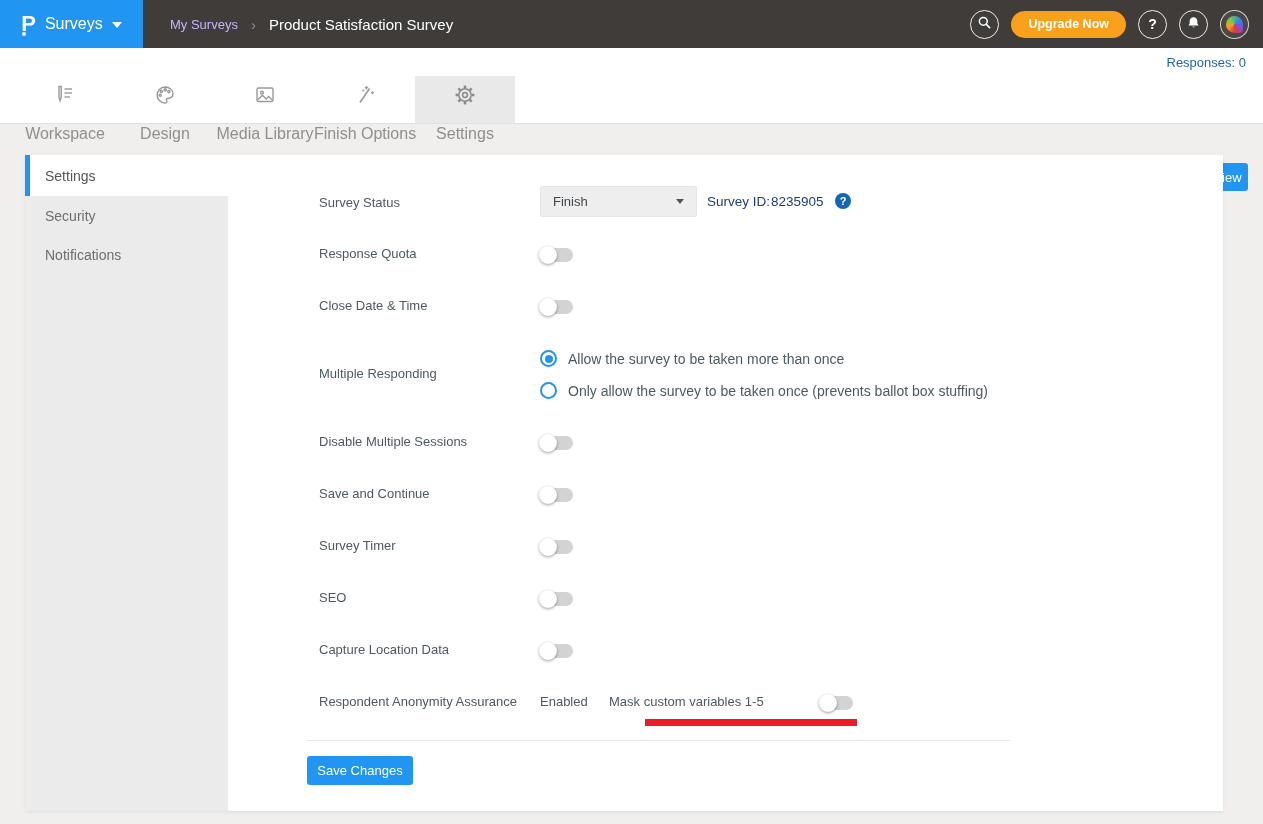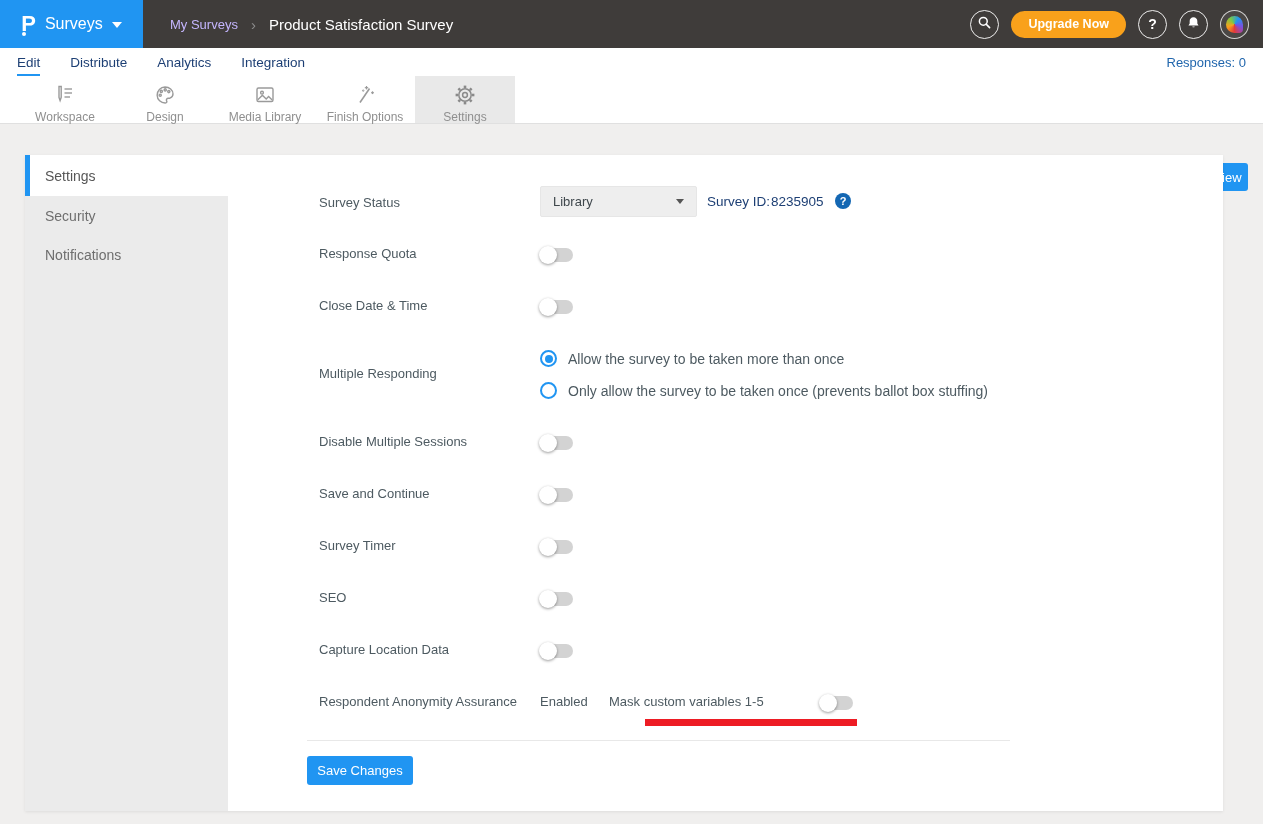--- a/index.html
+++ b/index.html
@@ -42,21 +42,21 @@
                    color:#2166ad; font-size:13px; }
 
   
   .toolbar { position:absolute; top:76px; left:0; width:100%; height:48px; background:#fff;
              border-bottom:1px solid #e0e0e0; }
   .tb-tabs { position:absolute; left:15px; top:0; height:47px; display:flex; }
   .tb-tab { width:100px; height:47px; display:flex; flex-direction:column; align-items:center;
             justify-content:flex-start; padding-top:7px; cursor:pointer; }
   .tb-tab.active { background:#e9e9e9; }
   .tb-tab svg { display:block; }
-  .tb-label { margin-top:3px; font-size:12px; color:#8f8f8f; white-space:nowrap; }
+  .tb-label { margin-top:18px; font-size:16px; color:#8f8f8f; white-space:nowrap; }
   .url-box { position:absolute; left:875px; top:87px; width:280px; height:28px; background:#efefef;
              border:1px solid #cccccc; border-radius:3px; display:flex; align-items:center; }
   .url-input { flex:1; min-width:0; border:none; background:transparent; font-family:inherit;
                font-size:13px; color:#3c4144; padding:0 2px 0 9px; outline:none; }
   .url-pencil { width:26px; height:100%; display:flex; align-items:center; justify-content:center; cursor:pointer; }
   .preview-btn { position:absolute; left:1167px; top:87px; width:81px; height:28px; background:#2095f2;
                  border:none; border-radius:3px; color:#fff; font-size:13px; font-family:inherit;
                  display:flex; align-items:center; justify-content:center; gap:6px; cursor:pointer; }
 
   
@@ -135,26 +135,20 @@
             </svg>
         </span>
       </div>
       <div class="avatar">
         <span class="avatar-swoosh"></span>
       </div>
     </div>
   </div>
 
   <div class="nav">
-    <div class="nav-tabs">
-      <span class="nav-tab active">Edit</span>
-      <span class="nav-tab">Distribute</span>
-      <span class="nav-tab">Analytics</span>
-      <span class="nav-tab">Integration</span>
-    </div>
     <span class="nav-responses">Responses: 0</span>
   </div>
 
   <div class="toolbar">
     <div class="tb-tabs">
       <div class="tb-tab">
         <span>
           <svg width="24" height="24" viewBox="0 0 24 24" fill="none" stroke="#9a9a9a" stroke-width="1.4">
               <path d="M6 3.5h2.2v10.8L7.1 17.6 6 14.3z"></path>
               <line x1="11.5" y1="6" x2="19" y2="6"></line>
@@ -241,21 +235,21 @@
   <div class="card">
 
     <div class="sidebar">
       <div class="side-item active">Settings</div>
       <div class="side-item">Security</div>
       <div class="side-item">Notifications</div>
     </div>
 
     <div class="field-label" style="top:40px">Survey Status</div>
     <div class="select">
-      <span class="select-value">Library</span>
+      <span class="select-value">Finish</span>
       <span class="caret"></span>
     </div>
     <span class="sid-label">Survey ID:</span>
     <span class="sid-value">8235905</span>
     <span class="q-circle">?</span>
 
     <div class="field-label" style="top:91px">Response Quota</div>
     <div class="toggle" style="left:515px;top:93px">
         <span class="knob"></span>
       </div>

